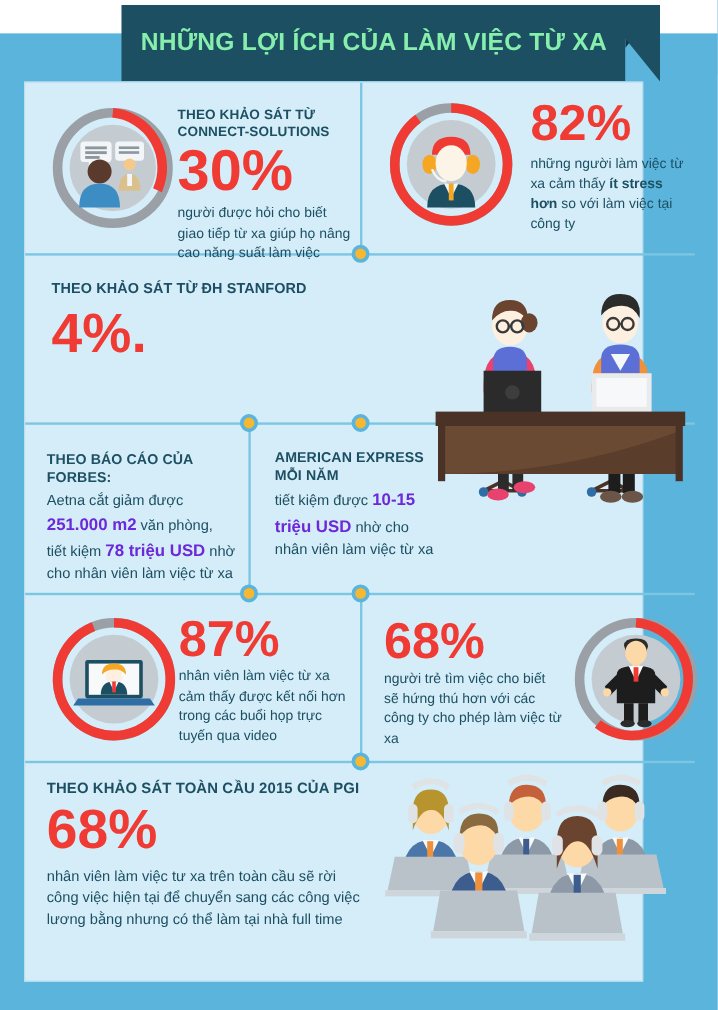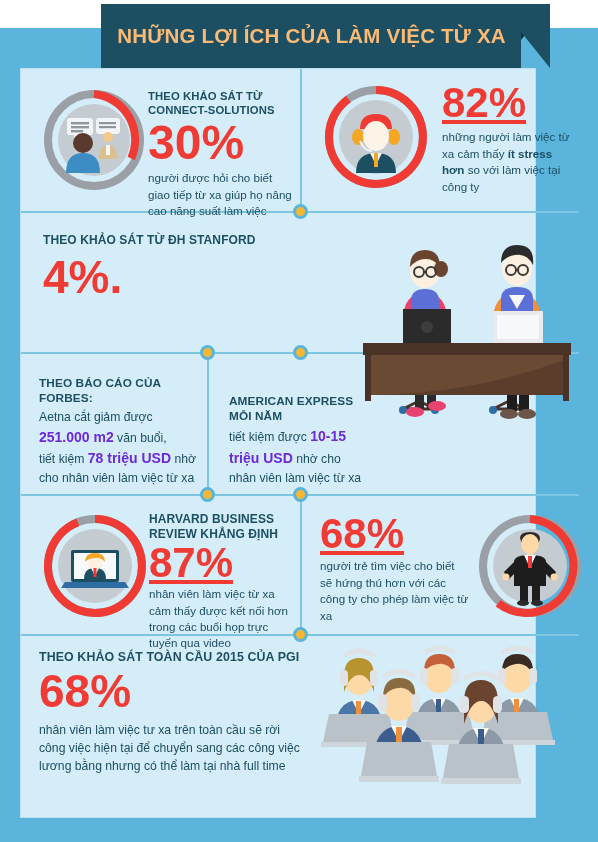--- a/index.html
+++ b/index.html
@@ -20,21 +20,21 @@
     background:#1d4f63;
     clip-path: polygon(0 0, 449px 0, 449px 64px, 420px 28px, 420px 64px, 0 64px);
     display:flex; align-items:center; justify-content:center;
   }
   .banner-fold{
     position:absolute; left:521px; top:4px; width:29px; height:36px;
     background:#113645;
     clip-path: polygon(0 0, 29px 0, 0 36px);
   }
   .banner-title{
-    color:#fdba74; font-size:20.5px; font-weight:bold;
+    color:#86efac; font-size:20.5px; font-weight:bold;
     letter-spacing:.2px; white-space:nowrap;
     margin-right:28px;
   }
 
   
   .frame{
     position:absolute; left:20px; top:68px; width:516px; height:750px;
     background:#d4edf8;
     border:1px solid #bcdff0;
   }
@@ -53,21 +53,21 @@
   }
   .bd{
     color:#1d4f63; font-size:11.6px; line-height:1.42;
   }
   .bd b{ font-weight:bold; }
   .red{ color:#6d28d9; font-weight:bold; }
   .big{
     color:#ef3b33; font-weight:bold; line-height:.96;
   }
   .big-38{ font-size:48px; }
-  .big-42{ font-size:42px;text-decoration:underline; }
+  .big-42{ font-size:42px; }
   .big-46{ font-size:46px; }
 
   
   .donut{ position:absolute; }
   .donut svg{ display:block; }
 
   .cell{ position:absolute; }
 </style>
 </head>
 <body>
@@ -219,29 +219,29 @@
         <rect x="212" y="146" width="6" height="46" fill="#4a3226"></rect>
       </svg>
     </div>
   </div>
 
   <div class="cell" style="left:0; top:285px; width:186px; height:140px;">
     <div style="position:absolute; left:18px; top:22px; width:166px;">
       <div class="hd" style="font-size:11.8px;">THEO BÁO CÁO CỦA FORBES:</div>
       <div class="bd" style="margin-top:3px; font-size:12.2px; line-height:1.52;">
         <span>Aetna cắt giảm được </span><br>
-        <span class="red" style="font-size:14px;">251.000 m2</span><span> văn buổi,</span><br>
+        <span class="red" style="font-size:14px;">251.000 m2</span><span> văn phòng,</span><br>
         <span>tiết kiệm </span><span class="red" style="font-size:14px;">78 triệu USD</span><span> nhờ</span><br>
         <span>cho nhân viên làm việc từ xa</span>
       </div>
     </div>
   </div>
 
   <div class="cell" style="left:188px; top:285px; width:150px; height:140px;">
-    <div style="position:absolute; left:20px; top:40px; width:140px;">
+    <div style="position:absolute; left:20px; top:20px; width:140px;">
       <div class="hd" style="font-size:11.8px;">AMERICAN EXPRESS MỖI NĂM</div>
       <div class="bd" style="margin-top:3px; font-size:12.2px; line-height:1.52;">
         <span>tiết kiệm được </span><span class="red" style="font-size:14px;">10-15</span><br>
         <span class="red" style="font-size:14px;">triệu USD</span><span> nhờ cho</span><br>
         <span>nhân viên làm việc từ xa</span>
       </div>
     </div>
   </div>
 
   <div class="cell" style="left:0; top:427px; width:279px; height:138px;">
@@ -256,21 +256,20 @@
 
         <circle cx="56" cy="54" r="7" fill="#fdf0e0"></circle>
         <path d="M 46 52 Q 46 43 56 43 Q 66 43 66 52 Q 61 47 56 48 Q 50 48 46 52 Z" fill="#f5a623"></path>
         <path d="M 45 69 Q 45 58 56 58 Q 67 58 67 69 Z" fill="#1d4f63"></path>
         <path d="M 52 58 L 56 66 L 60 58 Z" fill="#f7f9fa"></path>
         <rect x="54.5" y="58" width="3" height="9" fill="#ef3b33"></rect>
         <path d="M 26 72 L 86 72 L 90 78 L 22 78 Z" fill="#2f6ea5"></path>
       </svg>
     </div>
     <div style="position:absolute; left:128px; top:16px; width:150px;">
-      <div class="hd" style="font-size:12px;">HARVARD BUSINESS REVIEW KHẲNG ĐỊNH</div>
       <div class="big big-42" style="margin-top:1px;">87%</div>
       <div class="bd" style="margin-top:3px;">nhân viên làm việc từ xa cảm thấy được kết nối hơn trong các buổi họp trực tuyến qua video</div>
     </div>
   </div>
 
   <div class="cell" style="left:281px; top:427px; width:277px; height:138px;">
     <div style="position:absolute; left:18px; top:18px; width:150px;">
       <div class="big big-42">68%</div>
       <div class="bd" style="margin-top:4px;">người trẻ tìm việc cho biết sẽ hứng thú hơn với các công ty cho phép làm việc từ xa</div>
     </div>

